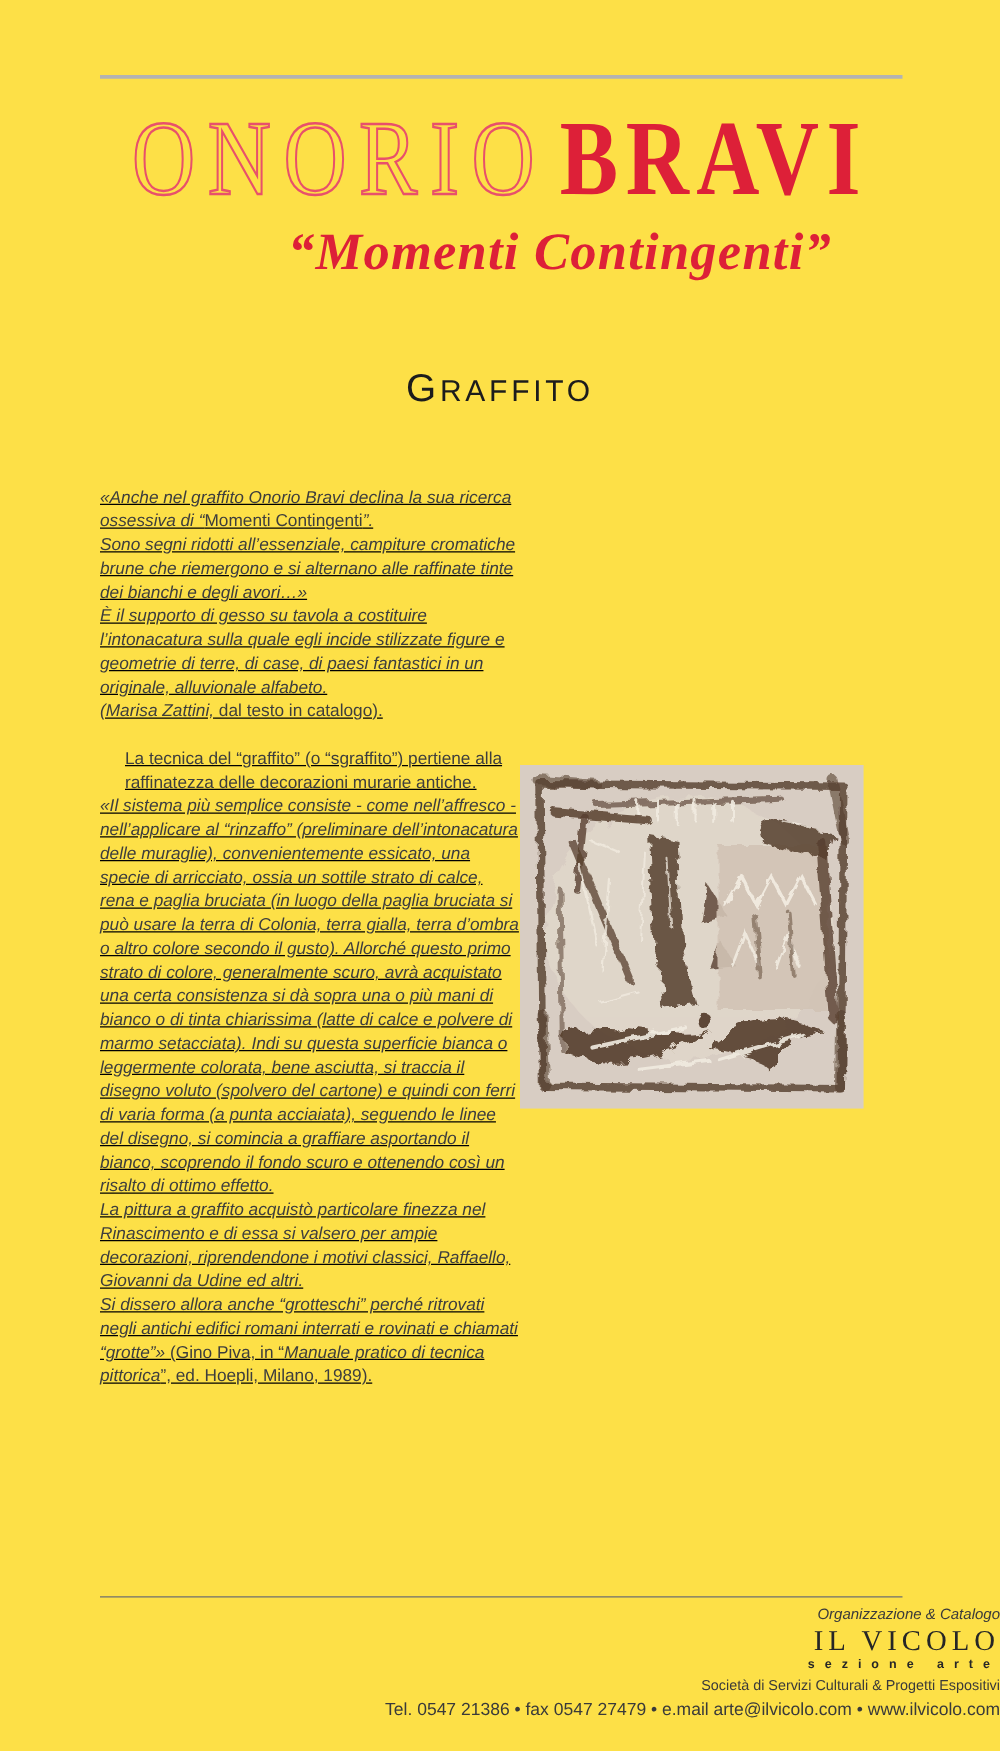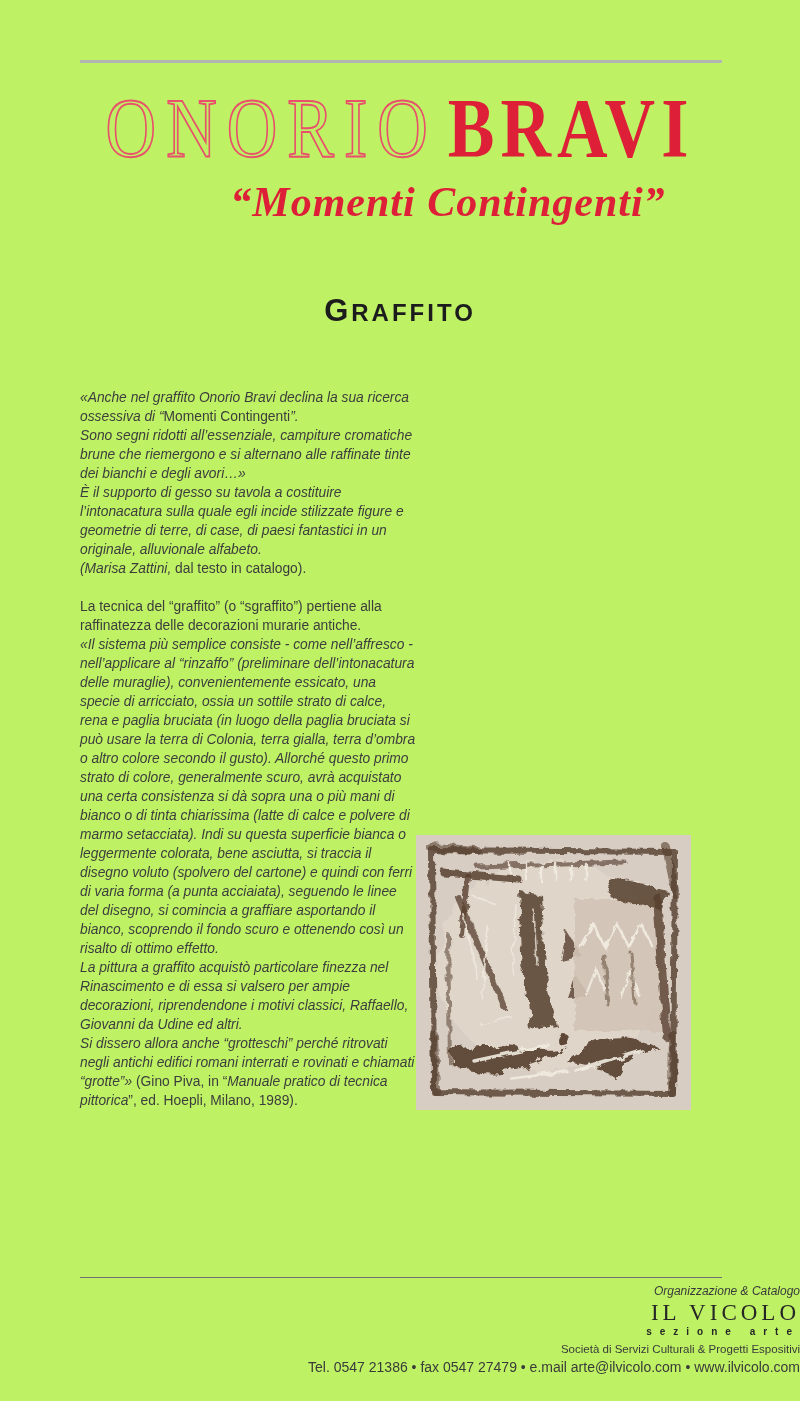--- a/index.html
+++ b/index.html
@@ -10,49 +10,49 @@
     --rule-gray:#b3b3b3;
     --rule-dark:#6f6f6f;
     --art-bg:#d8cdc3;
     --art-bg2:#e4dacd;
     --art-patch:#d2c3b5;
     --art-dark:#573f2e;
     --art-cream:#f1ebe0;
   }
   html,body{margin:0;padding:0;background:#fff;}
   .page{
-    position:relative;width:800px;height:1401px;background:#bef264;
+    position:relative;width:800px;height:1401px;background:#fde047;
     font-family:"Liberation Sans",sans-serif;overflow:hidden;
   }
   .top-rule{position:absolute;left:80px;top:60px;width:642px;height:3px;background:var(--rule-gray);}
   .title-line{
     position:absolute;left:0;top:86px;width:100%;text-align:center;
     font-family:"Liberation Serif",serif;font-size:70px;line-height:1;
     transform:scaleY(1.22);transform-origin:50% 0;white-space:nowrap;
   }
   .title-outline{
     color:transparent;-webkit-text-stroke:1.6px var(--outline-red);
     letter-spacing:10px;font-weight:400;
   }
   .title-solid{color:var(--accent-red);letter-spacing:6px;font-weight:700;margin-left:10px;}
   .subtitle{
     position:absolute;left:0;top:178px;width:100%;text-align:center;
     font-family:"Liberation Serif",serif;font-style:italic;font-weight:700;
     font-size:42px;color:var(--accent-red);letter-spacing:1px;padding-left:48px;
   }
   .section-heading{
     position:absolute;left:0;top:292px;width:100%;text-align:center;
-    color:var(--heading-black);font-weight:700;letter-spacing:3px;
+    color:var(--heading-black);font-weight:400;letter-spacing:3px;
     font-size:24px;line-height:1.2;
   }
   .section-heading .big-cap{font-size:31px;letter-spacing:3px;}
-  .content{position:absolute;left:80px;top:388px;width:642px;display:flex;align-items:flex-end;}
+  .content{position:absolute;left:80px;top:388px;width:642px;display:flex;align-items:center;text-decoration:underline;}
   .text-col{width:336px;flex:none;color:var(--body-text);font-size:13.8px;line-height:19px;}
   .text-col p{margin:0;}
-  .text-col p.gap{margin-top:19px;}
+  .text-col p.gap{margin-top:19px;margin-left:20px;}
   .it{font-style:italic;}
   .up{font-style:normal;}
   .artwork{flex:none;margin-left:auto;width:275px;height:275px;}
   .artwork svg{display:block;width:275px;height:275px;}
   .a-bg{fill:var(--art-bg);}
   .a-bg2{fill:var(--art-bg2);}
   .a-patch{fill:var(--art-patch);}
   .a-dark{fill:var(--art-dark);}
   .a-dark-s{stroke:var(--art-dark);fill:none;stroke-linecap:round;stroke-linejoin:round;}
   .a-cream-s{stroke:var(--art-cream);fill:none;stroke-linecap:round;}

